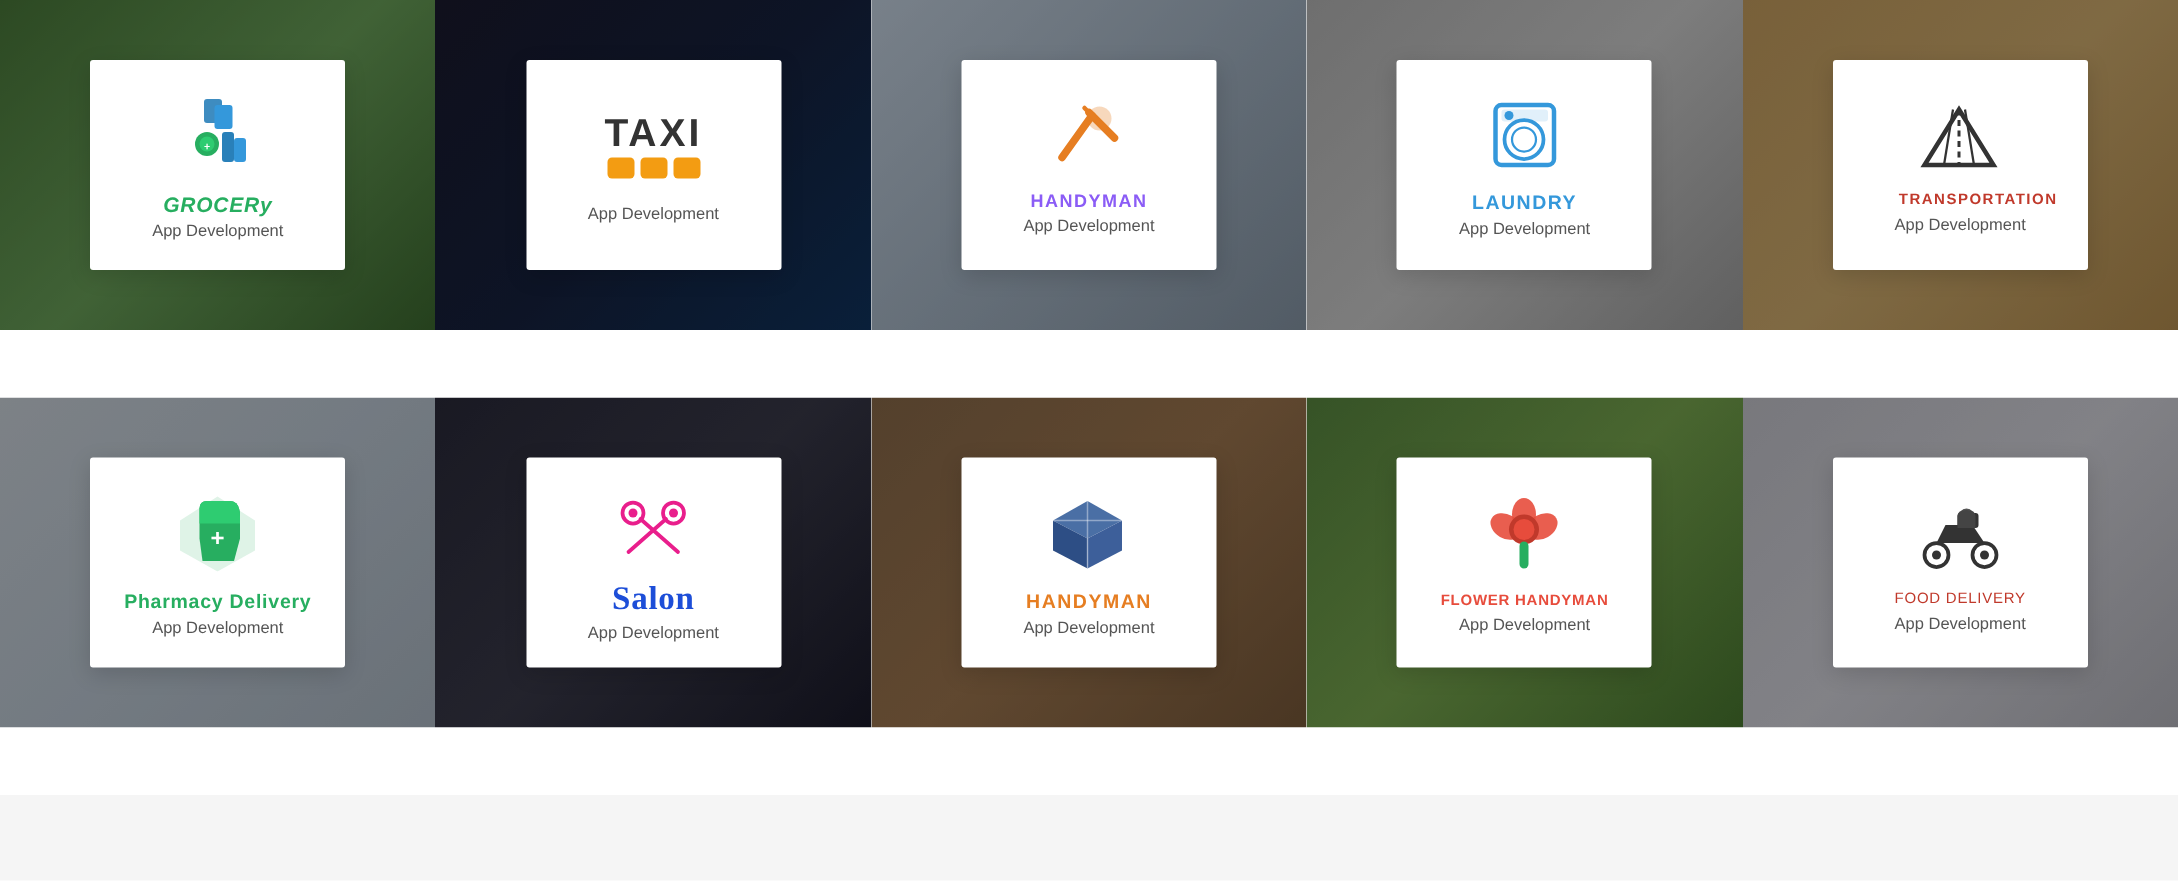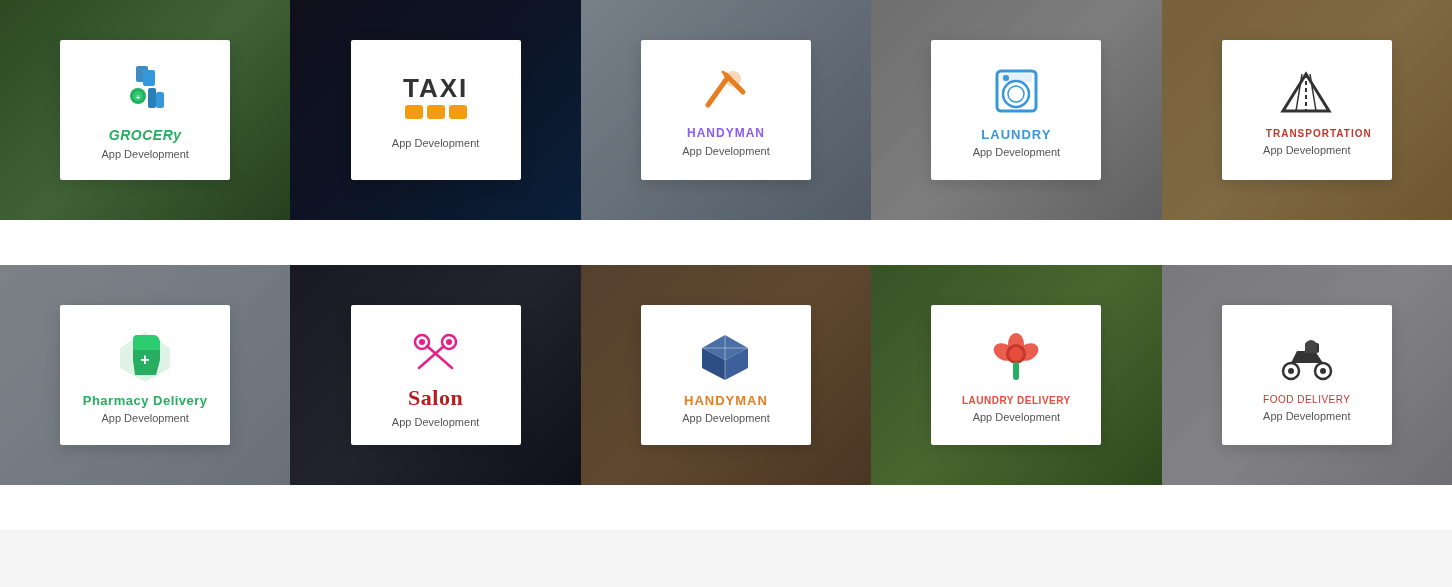--- a/index.html
+++ b/index.html
@@ -202,21 +202,21 @@
           <svg width="55" height="48" viewBox="0 0 55 48">
 
             <circle cx="14" cy="16" r="7" fill="none" stroke="#e91e8c" stroke-width="2.5"></circle>
             <circle cx="41" cy="16" r="7" fill="none" stroke="#e91e8c" stroke-width="2.5"></circle>
             <line x1="19" y1="20" x2="44" y2="42" stroke="#e91e8c" stroke-width="2.5" stroke-linecap="round"></line>
             <line x1="36" y1="20" x2="11" y2="42" stroke="#e91e8c" stroke-width="2.5" stroke-linecap="round"></line>
             <circle cx="14" cy="16" r="3" fill="#e91e8c"></circle>
             <circle cx="41" cy="16" r="3" fill="#e91e8c"></circle>
           </svg>
         </div>
-        <div class="card-title" style="color:#b91c1c; font-size:22px; font-weight:700; font-family:cursive;">Salon</div>
+        <div class="card-title" style="color:#1d4ed8; font-size:22px; font-weight:700; font-family:cursive;">Salon</div>
         <div class="card-subtitle">App Development</div>
       </div>
     </div>
 
     <div class="cell">
       <div class="cell-bg bg-delivery"></div>
       <div class="card">
         <div class="card-icon">
           <svg width="55" height="52" viewBox="0 0 55 52">
 
@@ -239,21 +239,21 @@
           <svg width="55" height="52" viewBox="0 0 55 52">
 
             <ellipse cx="27" cy="12" rx="8" ry="11" fill="#e74c3c" opacity="0.9"></ellipse>
             <ellipse cx="15" cy="20" rx="8" ry="11" fill="#e74c3c" opacity="0.9" transform="rotate(-60 15 20)"></ellipse>
             <ellipse cx="39" cy="20" rx="8" ry="11" fill="#e74c3c" opacity="0.9" transform="rotate(60 39 20)"></ellipse>
             <circle cx="27" cy="22" r="10" fill="#c0392b"></circle>
             <circle cx="27" cy="22" r="7" fill="#e74c3c"></circle>
             <rect x="24" y="30" width="6" height="18" rx="3" fill="#27ae60"></rect>
           </svg>
         </div>
-        <div class="card-title" style="color:#e74c3c; font-size:10px; font-weight:900; letter-spacing:0.5px;">LAUNDRY DELIVERY</div>
+        <div class="card-title" style="color:#e74c3c; font-size:10px; font-weight:900; letter-spacing:0.5px;">FLOWER HANDYMAN</div>
         <div class="card-subtitle">App Development</div>
       </div>
     </div>
 
     <div class="cell">
       <div class="cell-bg bg-fooddelivery"></div>
       <div class="card">
         <div class="card-icon">
           <svg width="60" height="50" viewBox="0 0 60 50">
 

